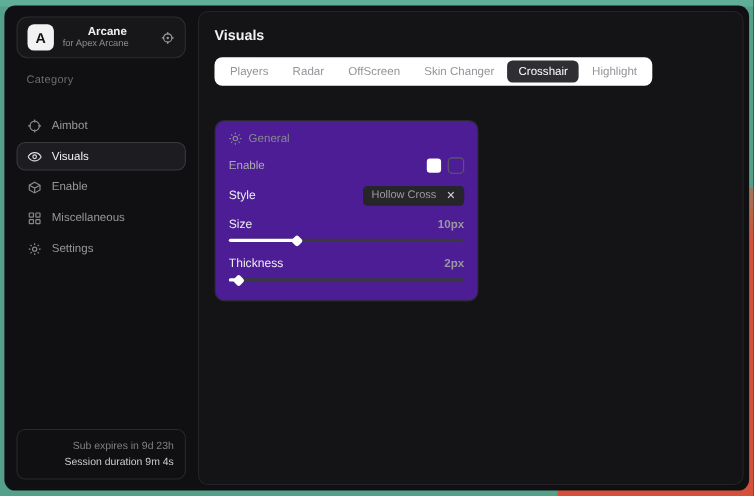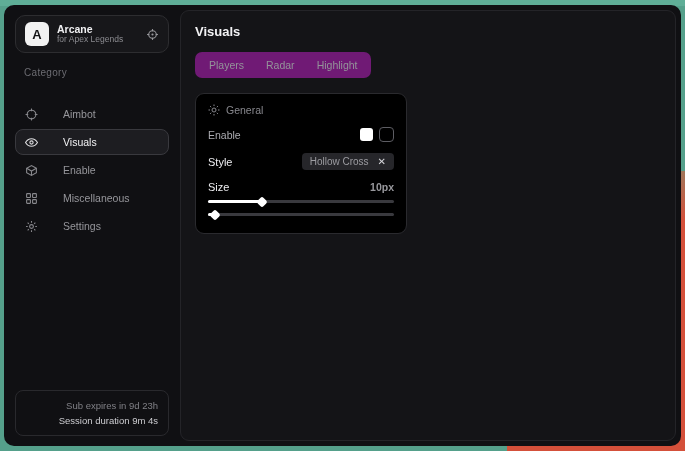--- a/index.html
+++ b/index.html
@@ -26,27 +26,27 @@
   .sb-header {
     height: 38px; border: 1px solid #2d2d30; background: #17171a;
     border-radius: 10px; display: flex; align-items: center; padding: 0 9px; gap: 8px;
   }
   .logo {
     width: 24px; height: 24px; background: #f2f2f2; border-radius: 6px;
     display: flex; align-items: center; justify-content: center;
     font-weight: bold; font-size: 13px; color: #131315;
   }
   .sb-title-wrap { flex: 1; line-height: 1.15; }
-  .sb-title { font-size: 10.5px; font-weight: bold; color: #f0f0f2; }
+  .sb-title { font-size: 10.5px; font-weight: bold; color: #f0f0f2; text-align: center; }
   .sb-subtitle { font-size: 8.5px; color: #8b8b90; }
   .sb-target { color: #9a9a9e; display: flex; }
 
   .sb-category { margin: 14px 0 23px 9px; font-size: 10px; color: #6c6c72; letter-spacing: .3px; }
   .sb-item {
-    height: 26px; margin-bottom: 2px; display: flex; align-items: center; gap: 25px;
+    height: 26px; margin-bottom: 2px; display: flex; align-items: center; gap: 9px;
     padding: 0 9px; color: #96969b; font-size: 10.5px; border-radius: 8px;
     border: 1px solid transparent; cursor: pointer;
   }
   .sb-item.selected { background: #1d1d21; border-color: #39393e; color: #f2f2f4; }
   .sb-item .ic { display: flex; opacity: .9; }
 
   .sb-footer {
     margin-top: auto; border: 1px solid #29292d; border-radius: 8px;
     padding: 7px 10px; font-size: 9.5px; line-height: 15px; text-align: right;
   }
@@ -54,32 +54,32 @@
   .sb-footer .l2 { color: #cdcdd1; }
 
   
   .main {
     flex: 1; background: #141417; border: 1px solid #242428;
     border-radius: 9px; padding: 13px 14px;
   }
   .main-title { font-size: 13px; font-weight: bold; color: #f2f2f4; margin-bottom: 13px; }
 
   .tabs {
-    display: inline-flex; background: #701a75; border-radius: 7px;
+    display: inline-flex; background: #ffffff; border-radius: 7px;
     padding: 3px 4px; gap: 2px;
   }
   .tab {
     padding: 4px 10px; font-size: 10.5px; color: #94949a;
     border-radius: 5px; cursor: pointer; white-space: nowrap;
   }
   .tab.selected { background: #2e2e33; color: #ffffff; }
 
   
   .panel {
-    margin-top: 15px; width: 212px; background: #000000;
+    margin-top: 31px; width: 240px; background: #4c1d95;
     border: 1px solid #2a2a2e; border-radius: 9px; padding: 10px 12px 14px;
   }
   .panel-header { display: flex; align-items: center; gap: 6px; color: #88888e; font-size: 10.5px; }
   .row { display: flex; align-items: center; justify-content: space-between; margin-top: 11px; }
   .lbl-dim { font-size: 10.5px; color: #ababb0; }
   .lbl { font-size: 11px; font-weight: normal; color: #ededf0; }
   .val { font-size: 10.5px; color: #98989d; font-weight: bold; }
 
   .enable-controls { display: flex; align-items: center; gap: 6px; }
   .swatch { width: 13px; height: 13px; background: #ffffff; border-radius: 3px; cursor: pointer; }
@@ -107,21 +107,21 @@
 <div class="bg-top"></div>
 <div class="bg-accent"></div>
 
 <div class="app">
 
   <div class="sidebar">
     <div class="sb-header">
       <div class="logo">A</div>
       <div class="sb-title-wrap">
         <div class="sb-title">Arcane</div>
-        <div class="sb-subtitle">for Apex Legends</div>
+        <div class="sb-subtitle">for Apex Arcane</div>
       </div>
       <span class="sb-target">
         <svg width="13" height="13" viewBox="0 0 24 24" fill="none" stroke="currentColor" stroke-width="2">
           <circle cx="12" cy="12" r="7"></circle>
             <line x1="12" y1="2" x2="12" y2="6"></line>
             <line x1="12" y1="18" x2="12" y2="22"></line>
           <line x1="2" y1="12" x2="6" y2="12"></line>
             <line x1="18" y1="12" x2="22" y2="12"></line>
             <circle cx="12" cy="12" r="1" fill="currentColor"></circle>
         </svg>
@@ -191,20 +191,23 @@
       <div class="l2">Session duration 9m 4s</div>
     </div>
   </div>
 
   <div class="main">
     <div class="main-title">Visuals</div>
 
     <div class="tabs">
       <div class="tab">Players</div>
       <div class="tab">Radar</div>
+      <div class="tab">OffScreen</div>
+      <div class="tab">Skin Changer</div>
+      <div class="tab selected">Crosshair</div>
       <div class="tab">Highlight</div>
     </div>
 
     <div class="panel">
       <div class="panel-header">
         <span>
           <svg width="12" height="12" viewBox="0 0 24 24" fill="none" stroke="#88888e" stroke-width="2">
             <circle cx="12" cy="12" r="4"></circle>
             <path d="M12 1v3M12 20v3M1 12h3M20 12h3M4.2 4.2l2.2 2.2M17.6 17.6l2.2 2.2M19.8 4.2l-2.2 2.2M6.4 17.6l-2.2 2.2"></path>
           </svg>
@@ -231,20 +234,24 @@
       <div class="row">
         <span class="lbl">Size</span>
         <span class="val">10px</span>
       </div>
       <div class="slider">
         <div class="track"></div>
         <div class="fill" style="width: 29%;"></div>
         <div class="thumb" style="left: 29%;"></div>
       </div>
 
+      <div class="row">
+        <span class="lbl">Thickness</span>
+        <span class="val">2px</span>
+      </div>
       <div class="slider">
         <div class="track"></div>
         <div class="fill" style="width: 4%;"></div>
         <div class="thumb" style="left: 4%;"></div>
       </div>
     </div>
   </div>
 </div>
 
 </body></html>

